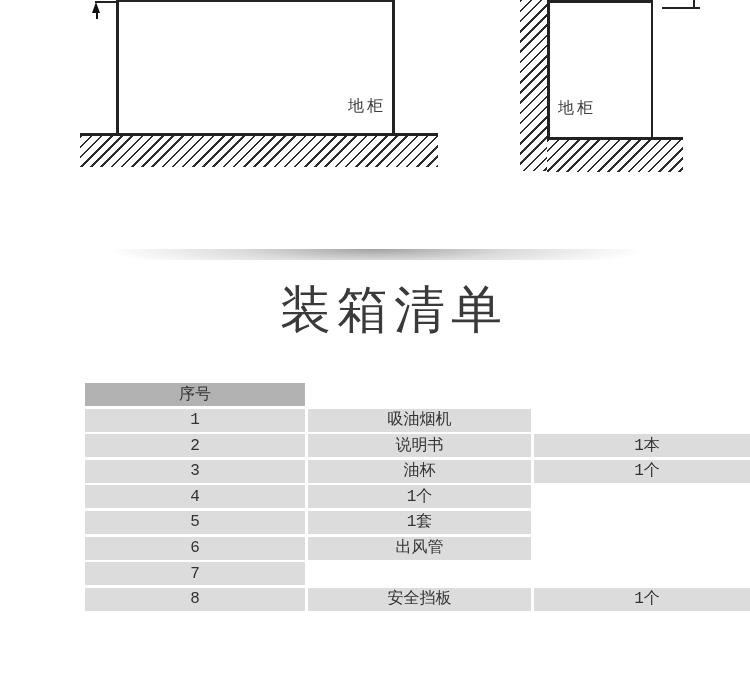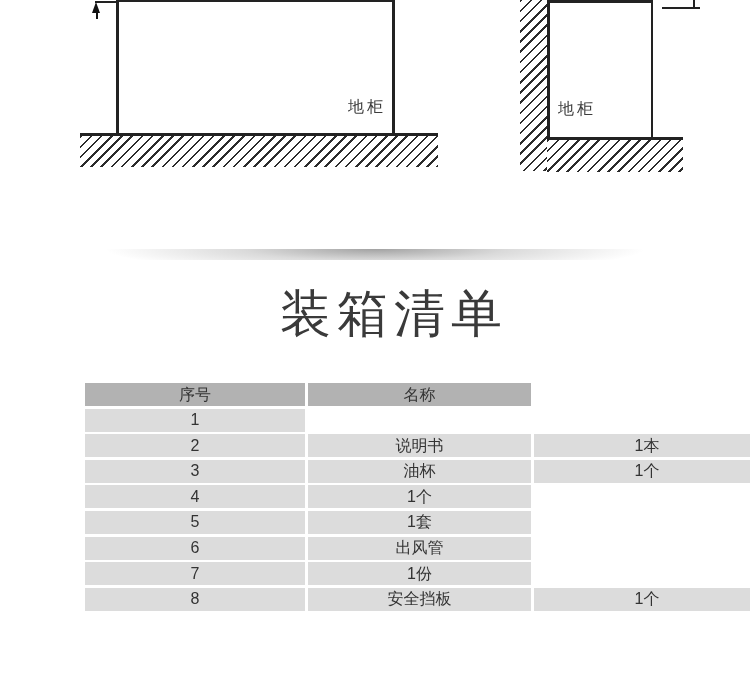--- a/index.html
+++ b/index.html
@@ -1,19 +1,19 @@
 <!DOCTYPE html>
 <html><head>
 <meta charset="utf-8">
 <style>
   html,body { margin:0; padding:0; background:#ffffff; }
   .canvas {
     position:relative; width:750px; height:678px;
     background:#ffffff; overflow:hidden;
-    font-family:Liberation Sans, sans-serif;
+    font-family:Liberation Mono, monospace;
   }
   .abs { position:absolute; }
 
   
   .hatch {
     background:repeating-linear-gradient(135deg,#2b2b2b 0 1.8px,rgba(0,0,0,0) 1.8px 7.2px);
   }
   .cab-rect-left {
     left:116px; top:0; width:279px; height:135px;
     border-left:3px solid #222; border-right:3px solid #222; border-top:2px solid #222;
@@ -92,24 +92,24 @@
   <div class="abs dim-tick-right"></div>
   <div class="abs cab-label cab-label-right">地柜</div>
 
   <div class="abs divider"></div>
 
   <div class="abs section-title">装箱清单</div>
 
   <div class="abs pk-table">
     <div class="pk-row header">
       <div class="pk-cell">序号</div>
-      <div class="pk-cell">名称</div>
     </div>
     <div class="pk-row">
       <div class="pk-cell">1</div>
+      <div class="pk-cell">吸油烟机</div>
     </div>
     <div class="pk-row">
       <div class="pk-cell">2</div>
       <div class="pk-cell">说明书</div>
       <div class="pk-cell">1本</div>
     </div>
     <div class="pk-row">
       <div class="pk-cell">3</div>
       <div class="pk-cell">油杯</div>
       <div class="pk-cell">1个</div>
@@ -121,21 +121,20 @@
     <div class="pk-row">
       <div class="pk-cell">5</div>
       <div class="pk-cell">1套</div>
     </div>
     <div class="pk-row">
       <div class="pk-cell">6</div>
       <div class="pk-cell">出风管</div>
     </div>
     <div class="pk-row">
       <div class="pk-cell">7</div>
-      <div class="pk-cell">1份</div>
     </div>
     <div class="pk-row">
       <div class="pk-cell">8</div>
       <div class="pk-cell">安全挡板</div>
       <div class="pk-cell">1个</div>
     </div>
   </div>
 
 </div>
 

